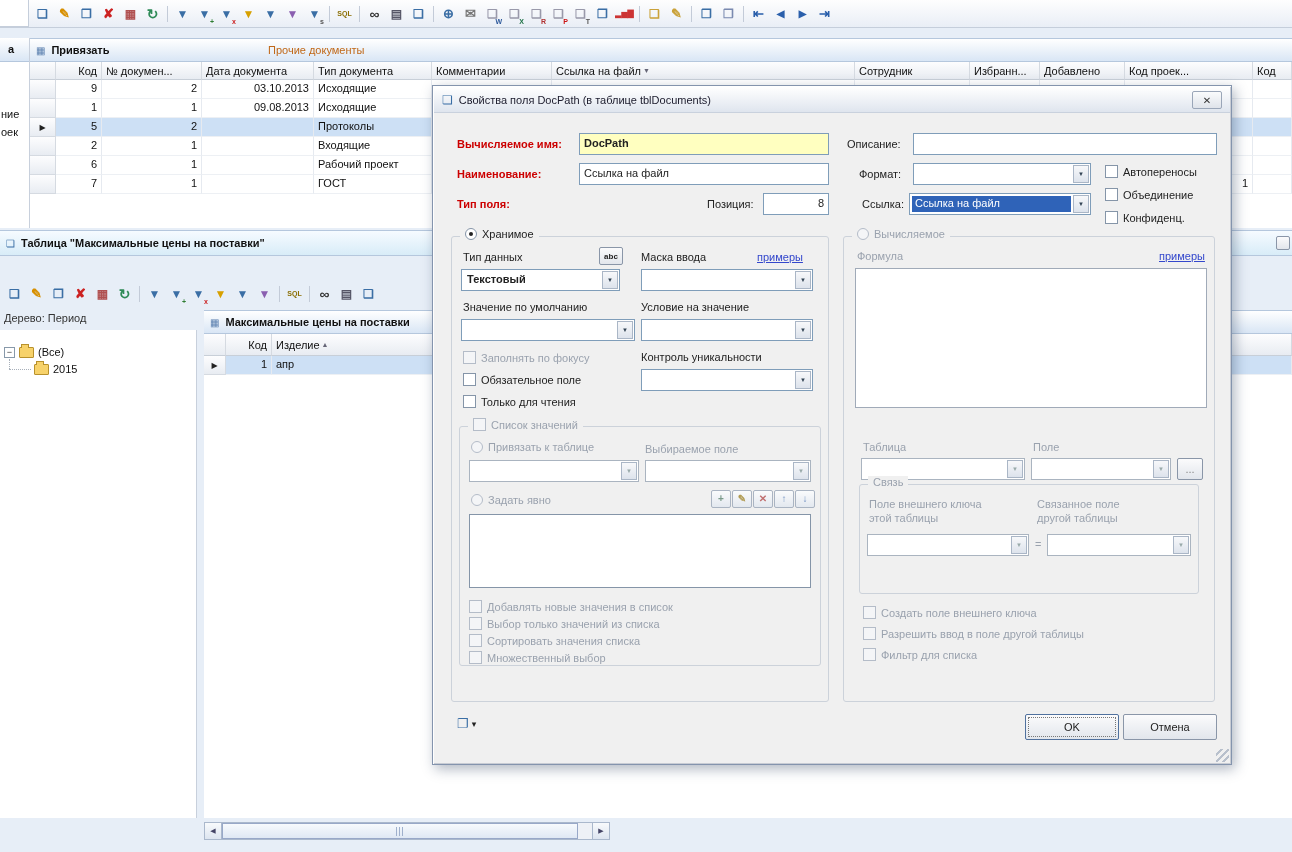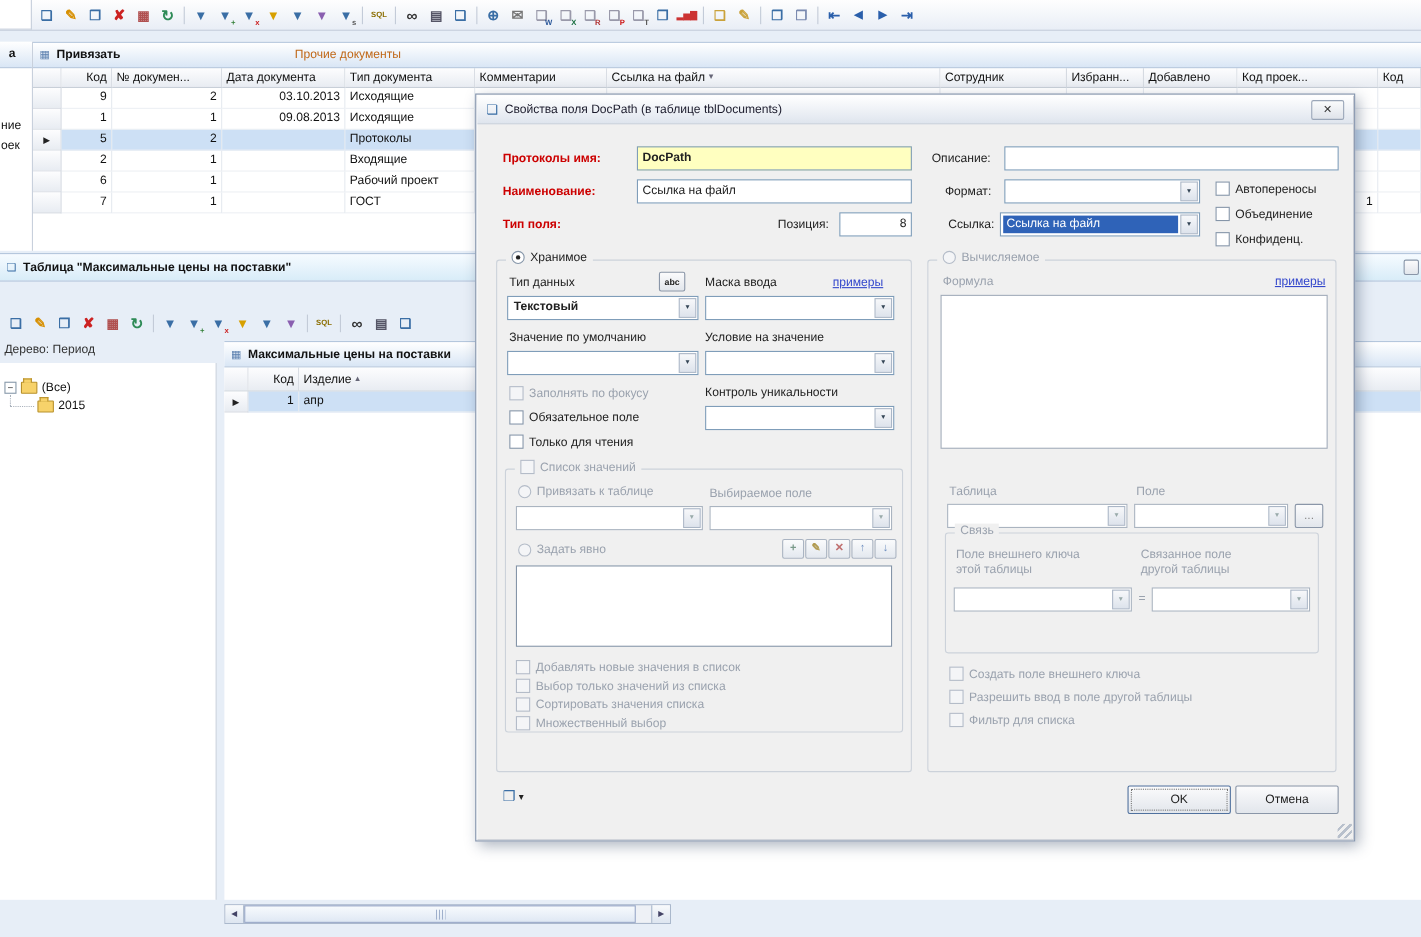--- a/index.html
+++ b/index.html
@@ -465,21 +465,21 @@
 
   <div class="dialog">
     <div class="dtitle">
       <span class="picon" style="color:#3a6ea5;font-size:12px">❏</span>
       <span class="t">Свойства поля DocPath (в таблице tblDocuments)</span>
       <span class="dclose">
           <span>✕</span>
         </span>
     </div>
 
-    <span class="lbl red" style="left:24px;top:52px">Протоколы имя:</span>
+    <span class="lbl red" style="left:24px;top:52px">Вычисляемое имя:</span>
     <div class="inp yellow" style="left:146px;top:47px;width:250px">DocPath</div>
     <span class="lbl" style="left:414px;top:52px">Описание:</span>
     <div class="inp" style="left:480px;top:47px;width:304px"></div>
 
     <span class="lbl red" style="left:24px;top:82px">Наименование:</span>
     <div class="inp" style="left:146px;top:77px;width:250px">Ссылка на файл</div>
     <span class="lbl" style="left:426px;top:82px">Формат:</span>
     <div class="dd" style="left:480px;top:77px;width:178px">
       <span class="val"></span>
       <span class="btn">▼</span>
@@ -511,21 +511,21 @@
         <div class="radio on">
           <span class="cir"></span>
           <span class="rlbl">Хранимое</span>
         </div>
       </div>
     </div>
     <span class="lbl" style="left:30px;top:165px">Тип данных</span>
     <div class="btn3d" style="left:166px;top:161px;width:24px;height:18px;font-size:8px;font-weight:bold">abc</div>
     <span class="lbl" style="left:208px;top:165px">Маска ввода</span>
     <span class="link" style="left:324px;top:165px">примеры</span>
-    <div class="dd" style="left:28px;top:183px;width:174px">
+    <div class="dd" style="left:28px;top:183px;width:159px">
       <span class="val" style="font-weight:bold">Текстовый</span>
       <span class="btn">▼</span>
     </div>
     <div class="dd" style="left:208px;top:183px;width:172px">
       <span class="val"></span>
       <span class="btn">▼</span>
     </div>
     <span class="lbl" style="left:30px;top:215px">Значение по умолчанию</span>
     <span class="lbl" style="left:208px;top:215px">Условие на значение</span>
     <div class="dd" style="left:28px;top:233px;width:174px">

